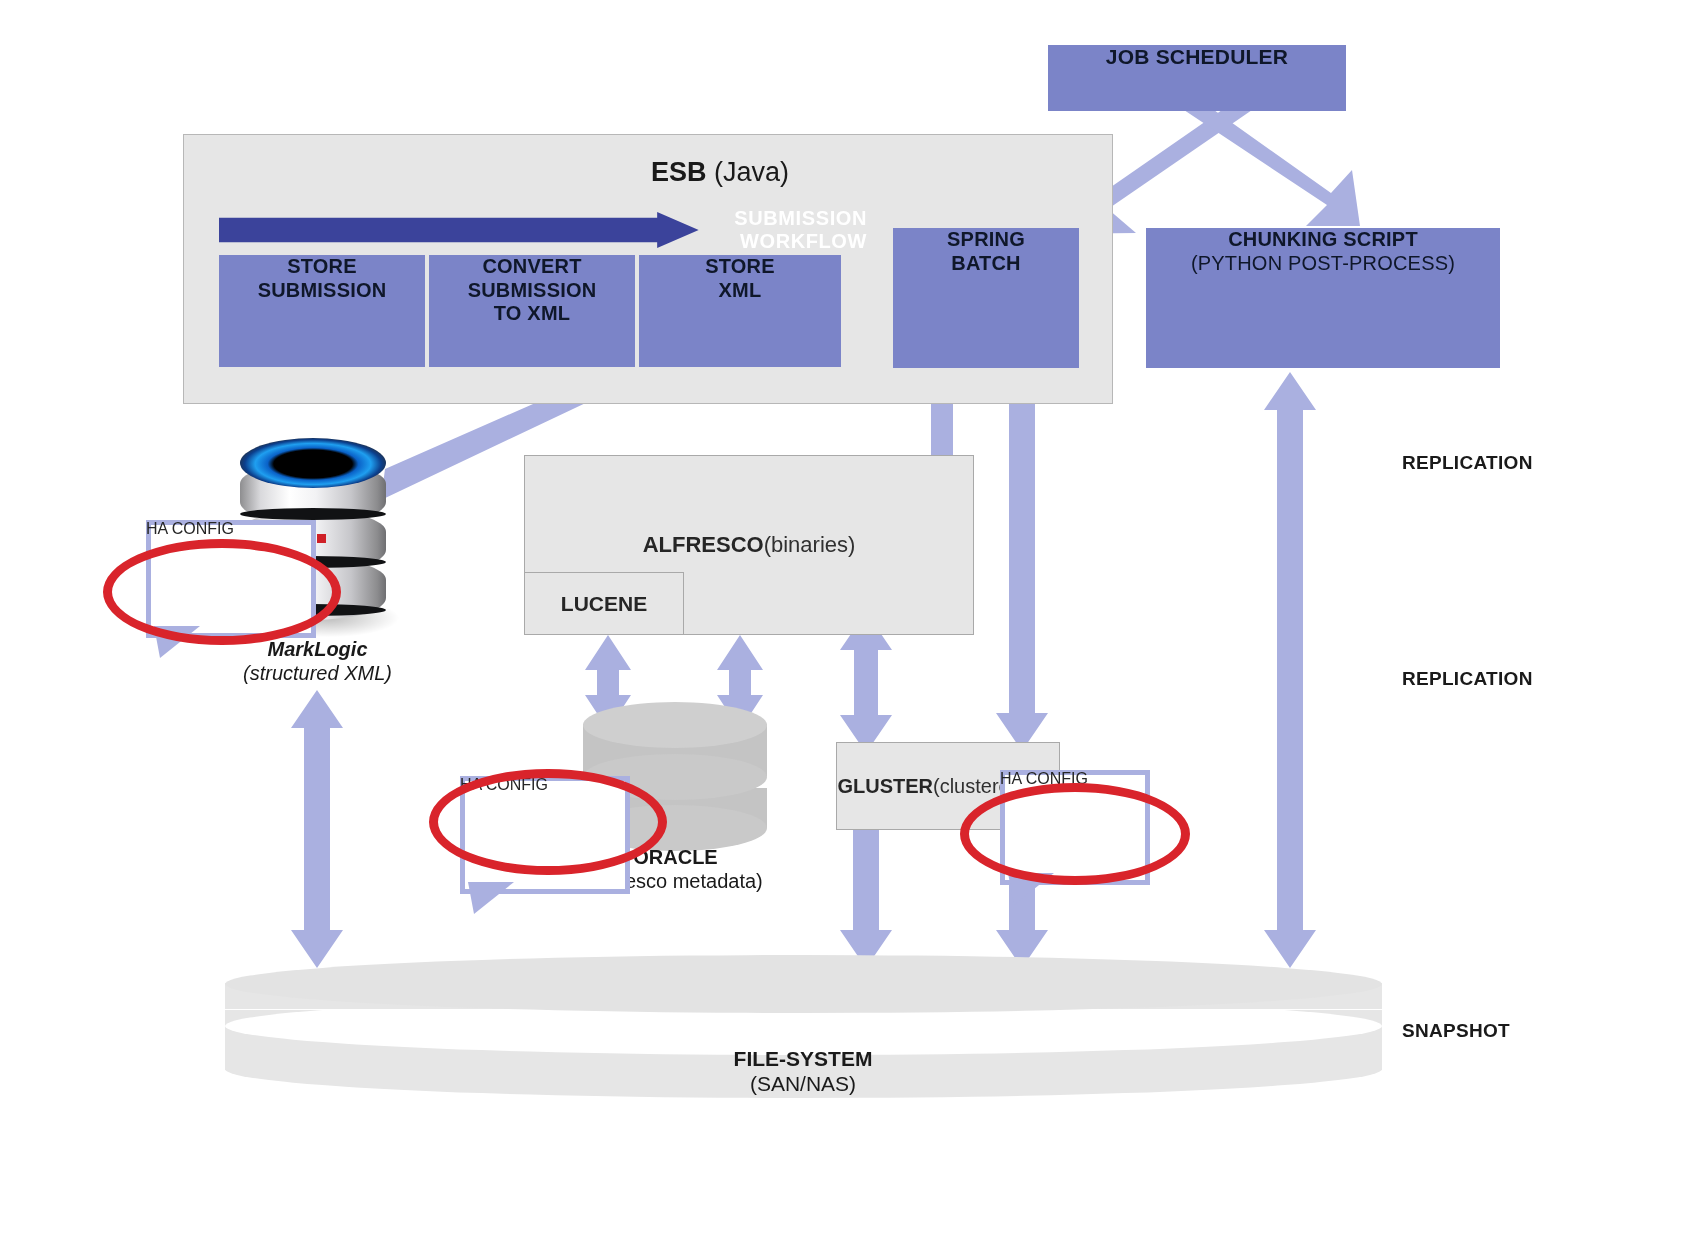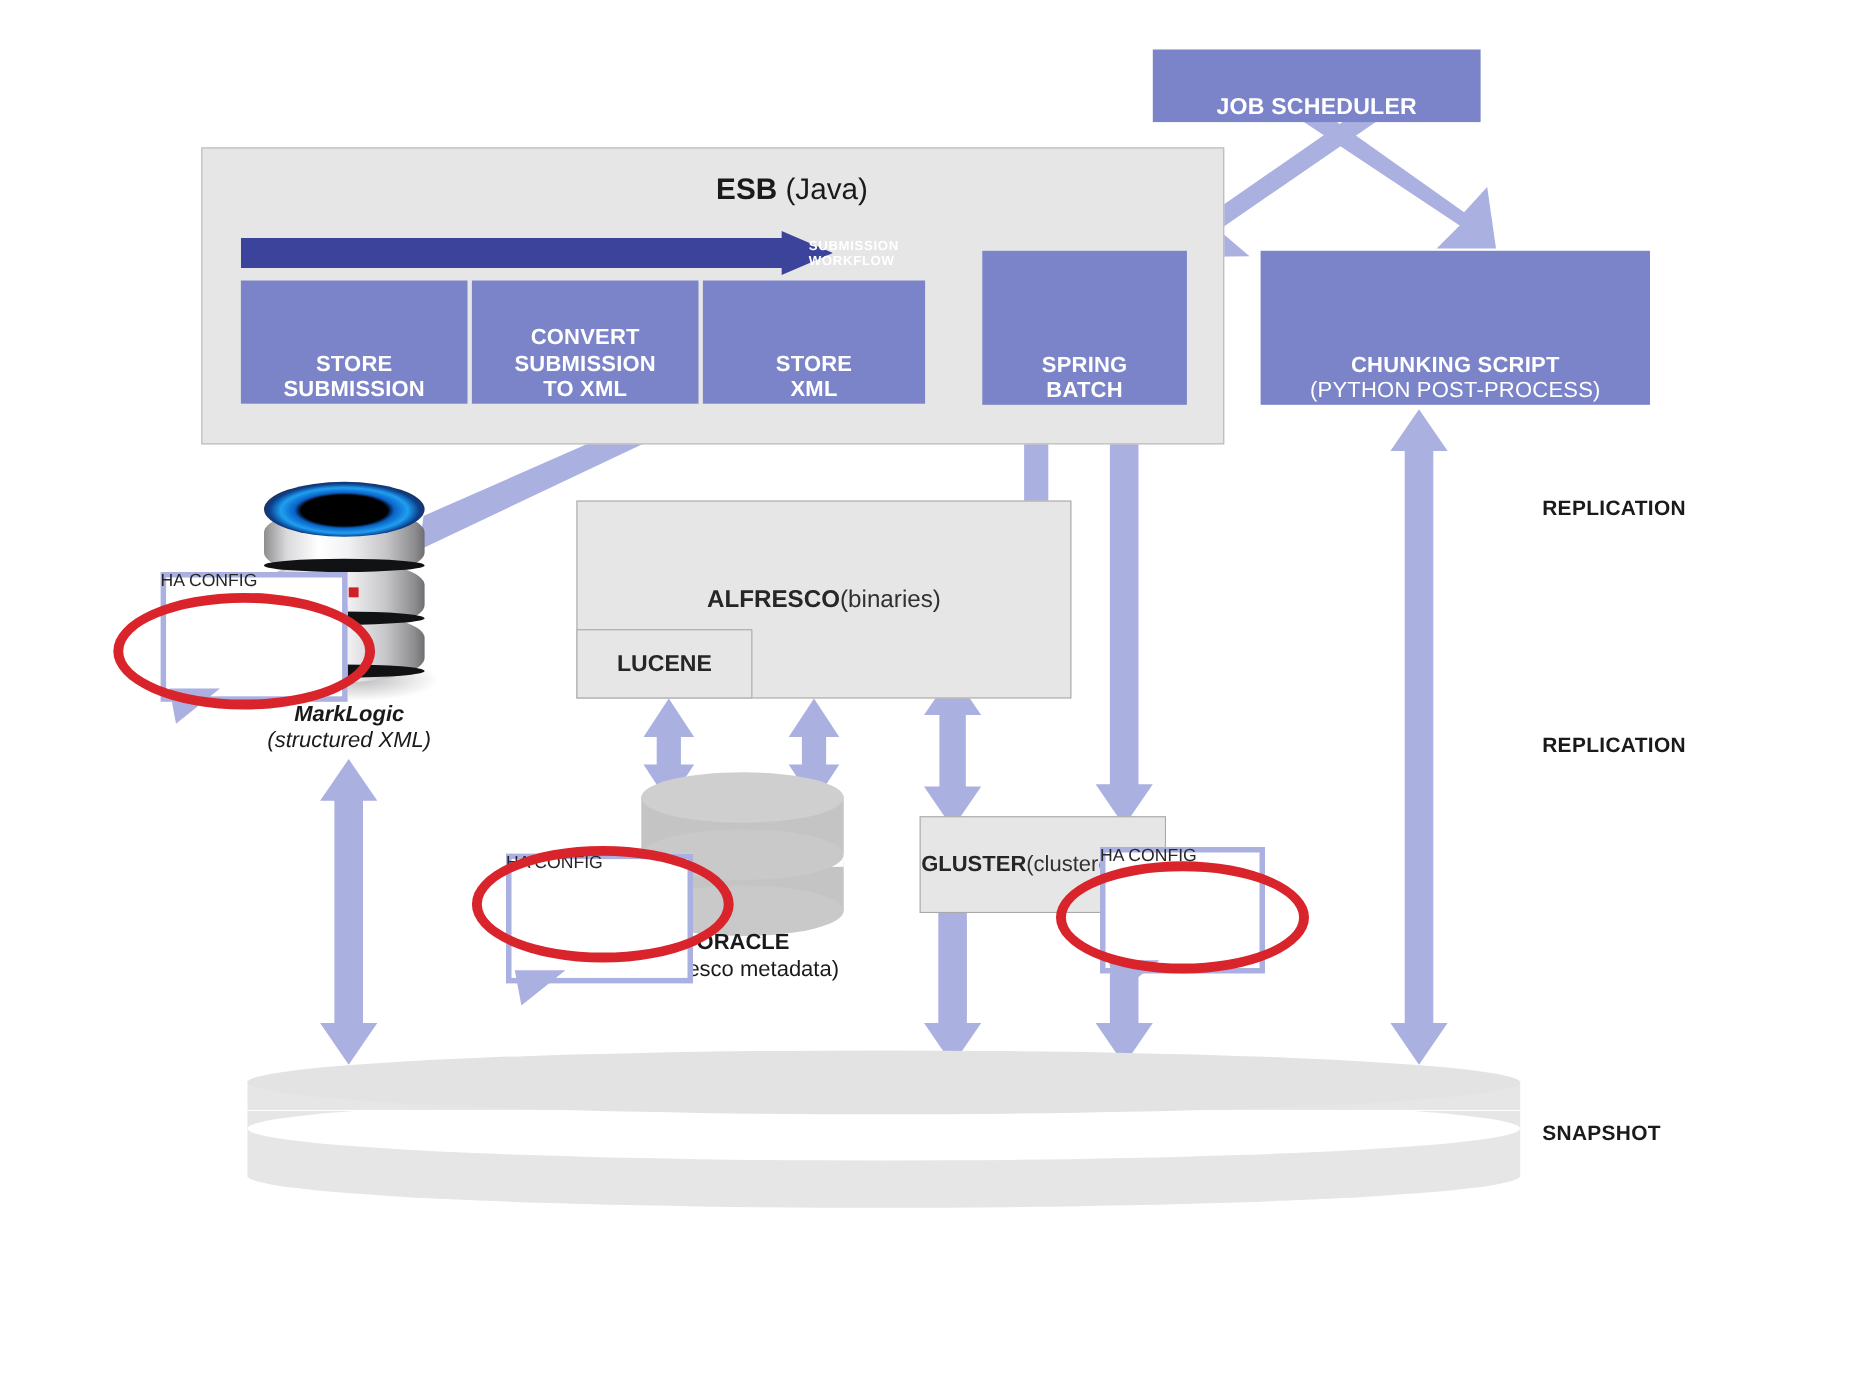--- a/index.html
+++ b/index.html
@@ -2,38 +2,38 @@
 <html><head>
 <meta charset="utf-8">
 <style>
   html,body{margin:0;padding:0;background:#ffffff;}
   body{width:1686px;height:1252px;position:relative;overflow:hidden;
        font-family:"Liberation Sans","DejaVu Sans",sans-serif;color:#262626;}
   #stage{position:absolute;left:0;top:0;width:1686px;height:1252px;}
   .abs{position:absolute;box-sizing:border-box;}
 
   
-  .blue-box{background:#7b84c8;color:#ffffff;display:flex;flex-direction:column;
-            align-items:center;justify-content:flex-end;text-align:center;
+  .blue-box{background:#7b84c8;color:#0f172a;display:flex;flex-direction:column;
+            align-items:center;justify-content:flex-start;text-align:center;
             font-weight:bold;letter-spacing:.2px;line-height:1.18;}
   .blue-box .sub{font-weight:normal;}
   .gray-panel{background:#e6e6e6;border:1px solid #b7b7b7;}
   .gray-box{background:#e6e6e6;border:1px solid #a9a9a9;display:flex;flex-direction:row;
             align-items:center;justify-content:center;text-align:center;}
   .gray-box .ttl{font-weight:bold;color:#262626;line-height:1.2;}
   .gray-box .sub{font-weight:normal;color:#303030;line-height:1.2;}
 
   .esb-title{font-size:27px;color:#1a1a1a;text-align:center;}
   .esb-title b{font-weight:bold;}
   .esb-title span{font-weight:normal;}
 
   
   .wf-arrow{position:absolute;display:flex;align-items:center;justify-content:center;}
   .wf-arrow .label{position:relative;z-index:3;color:#fff;font-weight:bold;
-                   font-size:12px;letter-spacing:.6px;left:-22px;}
+                   font-size:20px;letter-spacing:.6px;left:-22px;text-align:right;}
 
   
   .cap{position:absolute;text-align:center;color:#1a1a1a;line-height:1.2;}
   .cap .ttl{font-weight:bold;}
   .cap .sub{font-weight:normal;}
   .side-label{position:absolute;font-weight:bold;font-size:19px;color:#1a1a1a;
               letter-spacing:.3px;white-space:nowrap;}
 
   
   .callout{position:absolute;}
@@ -205,20 +205,24 @@
   </div>
 
   <div class="fsdisc" style="left:225px;top:955px;width:1157px;height:150px;">
     <div class="bottomcap" style="top:85px;"></div>
     <div class="side" style="top:55px;height:60px;"></div>
     <div class="lip" style="top:42px;"></div>
     <div class="side" style="top:28px;height:26px;"></div>
     <div class="topcap" style="top:0;"></div>
   </div>
 
+  <div class="cap" style="left:603px;top:1046px;width:400px;font-size:21px;">
+    <div class="ttl">FILE-SYSTEM</div>
+    <div class="sub">(SAN/NAS)</div>
+  </div>
 
   <div class="callout" style="left:146px;top:520px;width:160px;height:108px;">
     <div class="body"></div>
     <div class="tail"></div>
   </div>
   <div class="callout" style="left:460px;top:776px;width:160px;height:108px;">
     <div class="body"></div>
     <div class="tail"></div>
   </div>
   <div class="callout" style="left:1000px;top:770px;width:140px;height:105px;">

